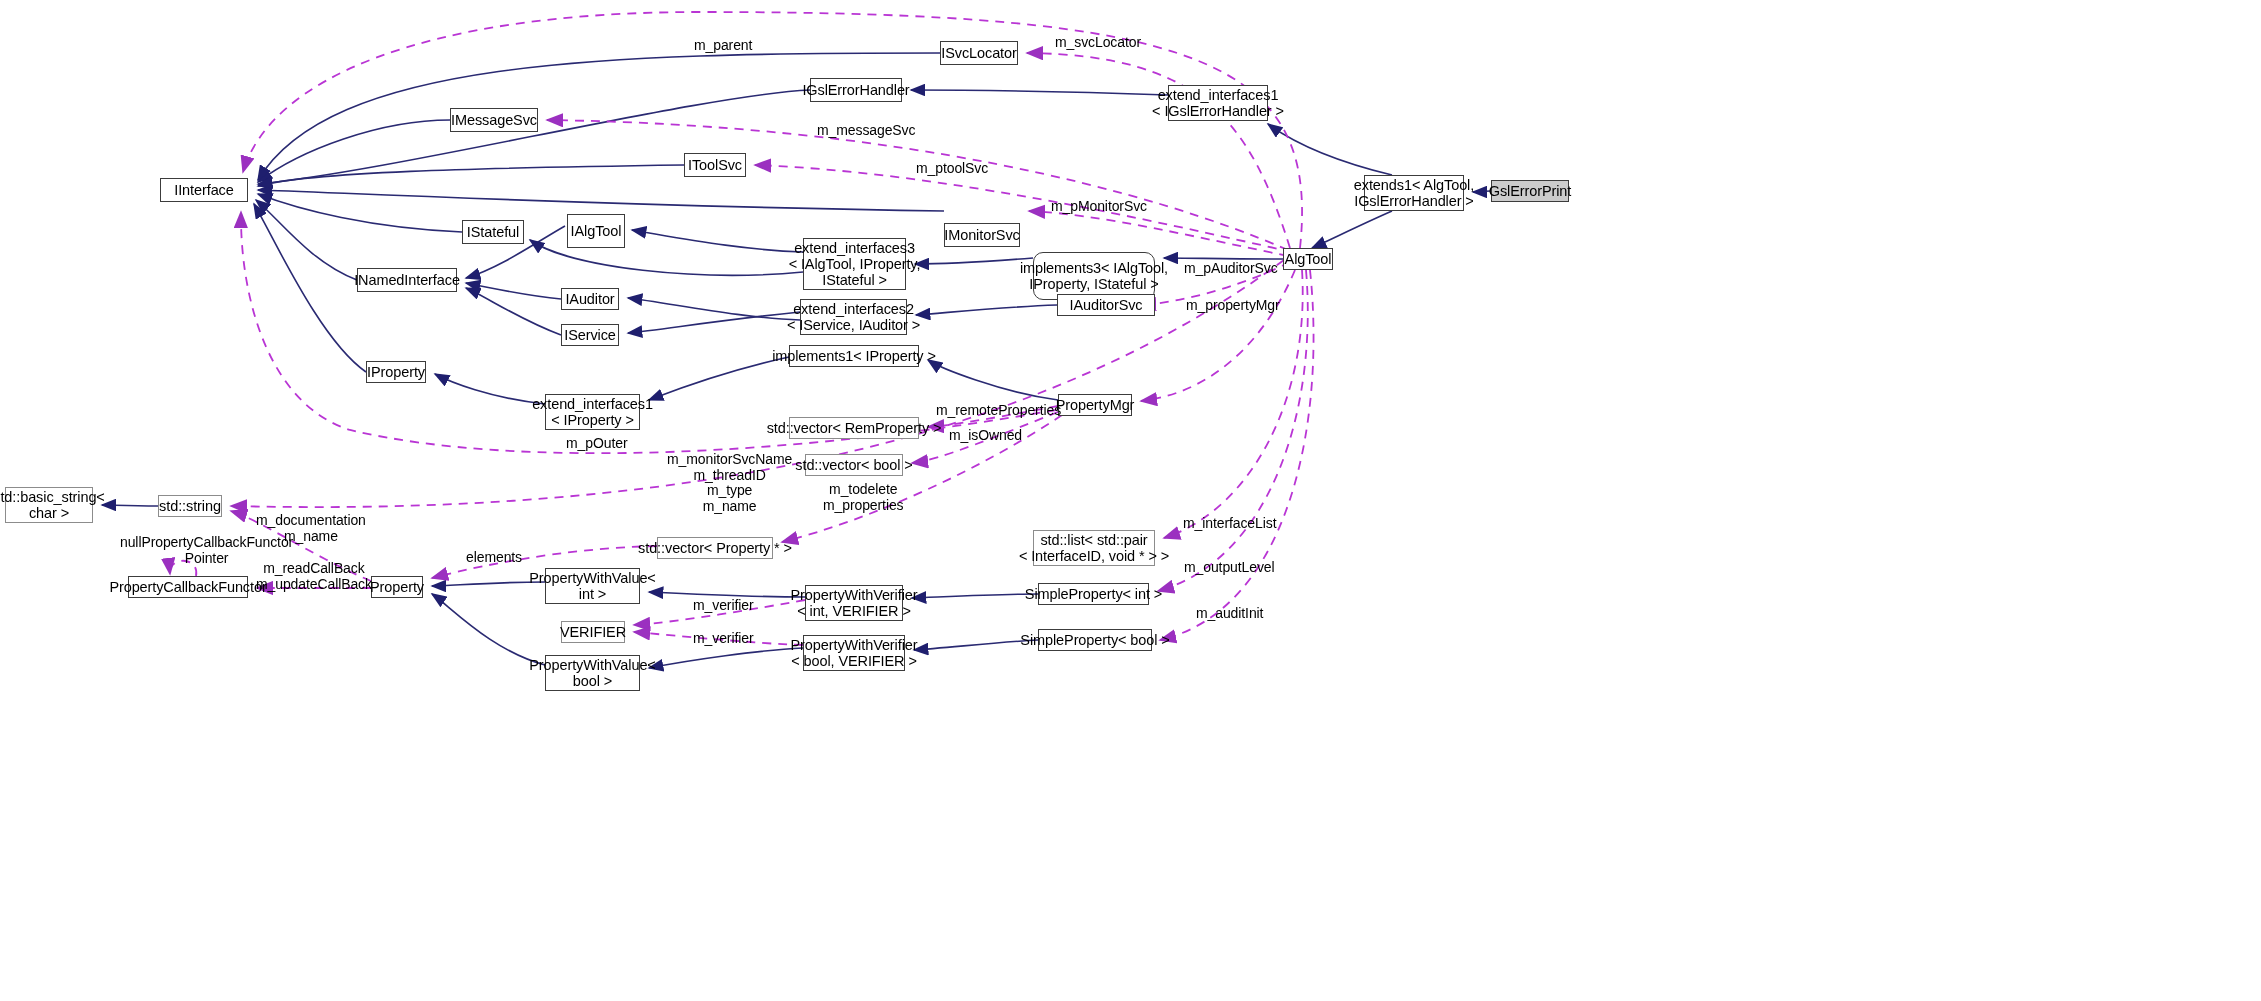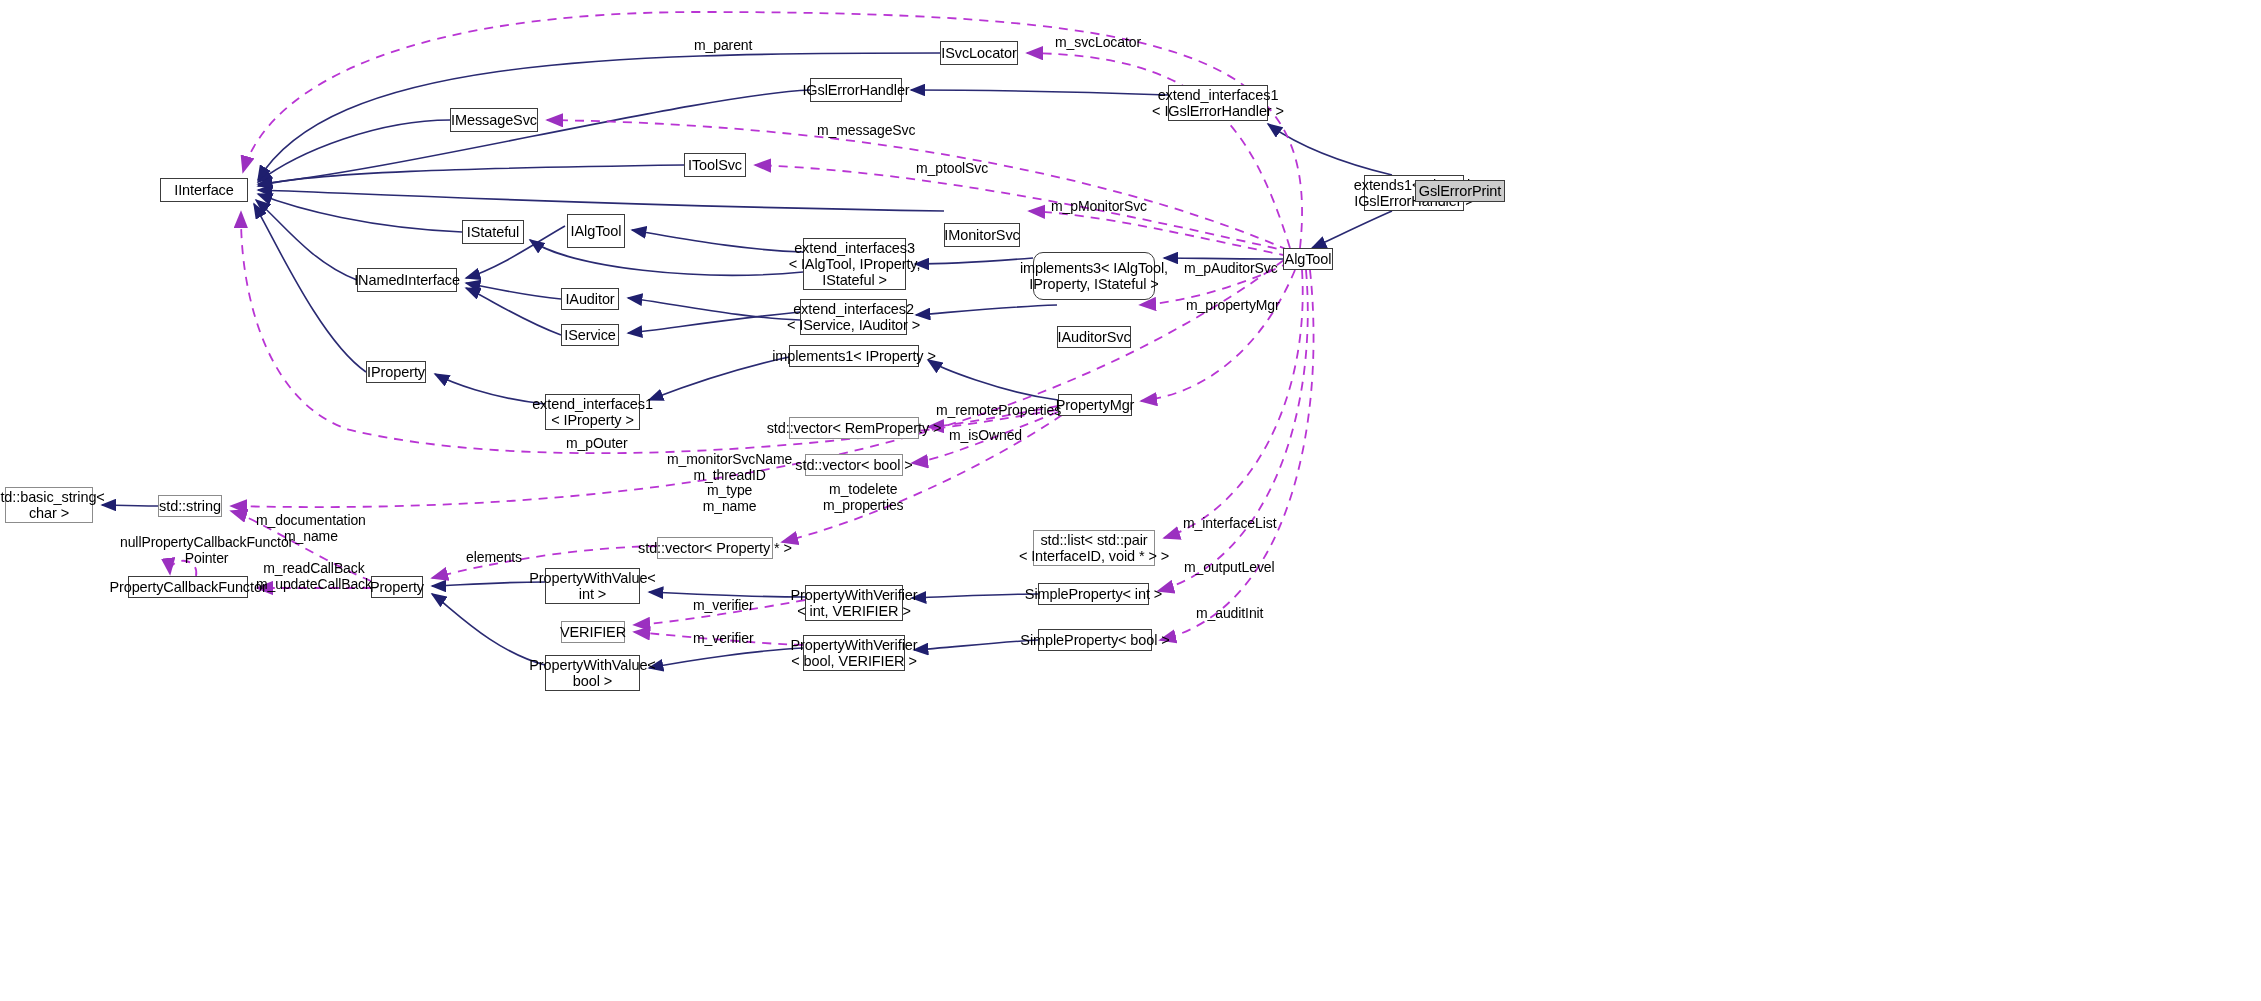--- a/index.html
+++ b/index.html
@@ -186,28 +186,28 @@
   <div class="node" style="left:803px;top:238px;width:103px;height:52px;">extend_interfaces3
 &lt; IAlgTool, IProperty,
 IStateful &gt;</div>
   <div class="node" style="left:800px;top:299px;width:107px;height:36px;">extend_interfaces2
 &lt; IService, IAuditor &gt;</div>
   <div class="node" style="left:789px;top:345px;width:130px;height:22px;">implements1&lt; IProperty &gt;</div>
   <div class="node" style="left:545px;top:394px;width:95px;height:36px;">extend_interfaces1
 &lt; IProperty &gt;</div>
   <div class="node" style="left:1033px;top:252px;width:122px;height:48px;border-radius:10px;">implements3&lt; IAlgTool,
 IProperty, IStateful &gt;</div>
-  <div class="node" style="left:1057px;top:294px;width:74px;height:22px;margin-top:32px;">IAuditorSvc</div>
+  <div class="node" style="left:1057px;top:294px;width:98px;height:22px;">IAuditorSvc</div>
   <div class="node" style="left:1058px;top:394px;width:74px;height:22px;">PropertyMgr</div>
   <div class="node" style="left:1283px;top:248px;width:50px;height:22px;">AlgTool</div>
   <div class="node" style="left:1168px;top:85px;width:100px;height:36px;">extend_interfaces1
 &lt; IGslErrorHandler &gt;</div>
   <div class="node" style="left:1364px;top:175px;width:100px;height:36px;">extends1&lt; AlgTool,
 IGslErrorHandler &gt;</div>
-  <div class="node highlight" style="left:1415px;top:180px;width:90px;height:22px;">GslErrorPrint</div>
+  <div class="node highlight" style="left:1491px;top:180px;width:78px;height:22px;">GslErrorPrint</div>
   <div class="node gray" style="left:789px;top:417px;width:130px;height:22px;">std::vector&lt; RemProperty &gt;</div>
   <div class="node gray" style="left:805px;top:454px;width:98px;height:22px;">std::vector&lt; bool &gt;</div>
   <div class="node gray" style="left:5px;top:487px;width:88px;height:36px;">std::basic_string&lt;
 char &gt;</div>
   <div class="node gray" style="left:158px;top:495px;width:64px;height:22px;">std::string</div>
   <div class="node" style="left:128px;top:576px;width:120px;height:22px;">PropertyCallbackFunctor</div>
   <div class="node" style="left:371px;top:576px;width:52px;height:22px;">Property</div>
   <div class="node gray" style="left:657px;top:537px;width:116px;height:22px;">std::vector&lt; Property * &gt;</div>
   <div class="node" style="left:545px;top:568px;width:95px;height:36px;">PropertyWithValue&lt;
 int &gt;</div>

